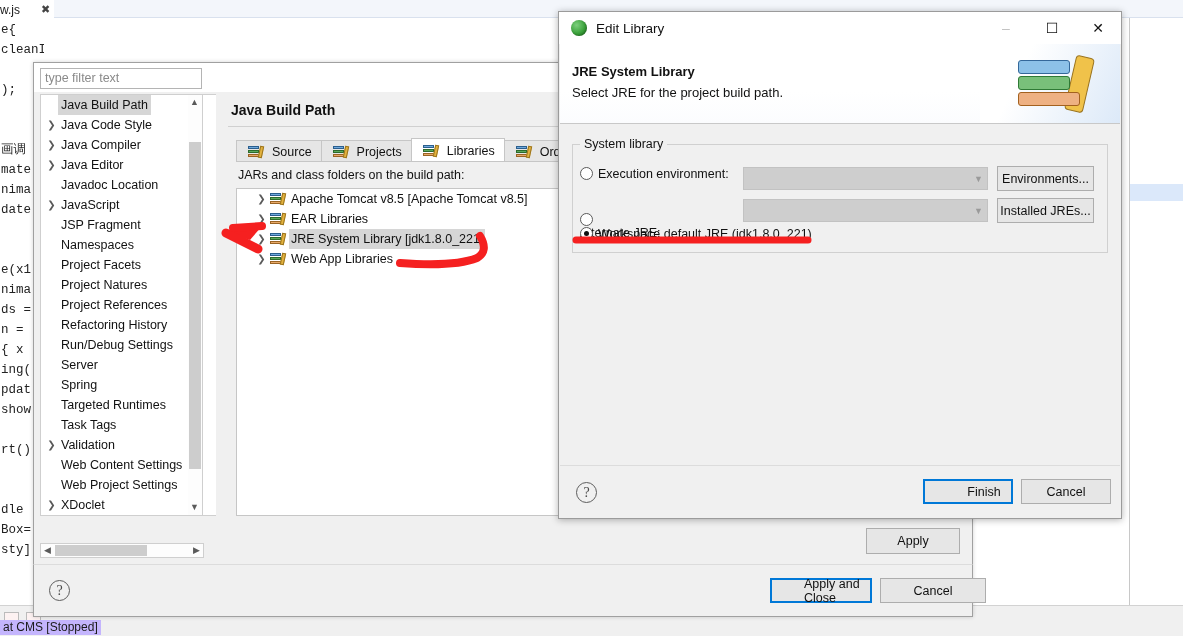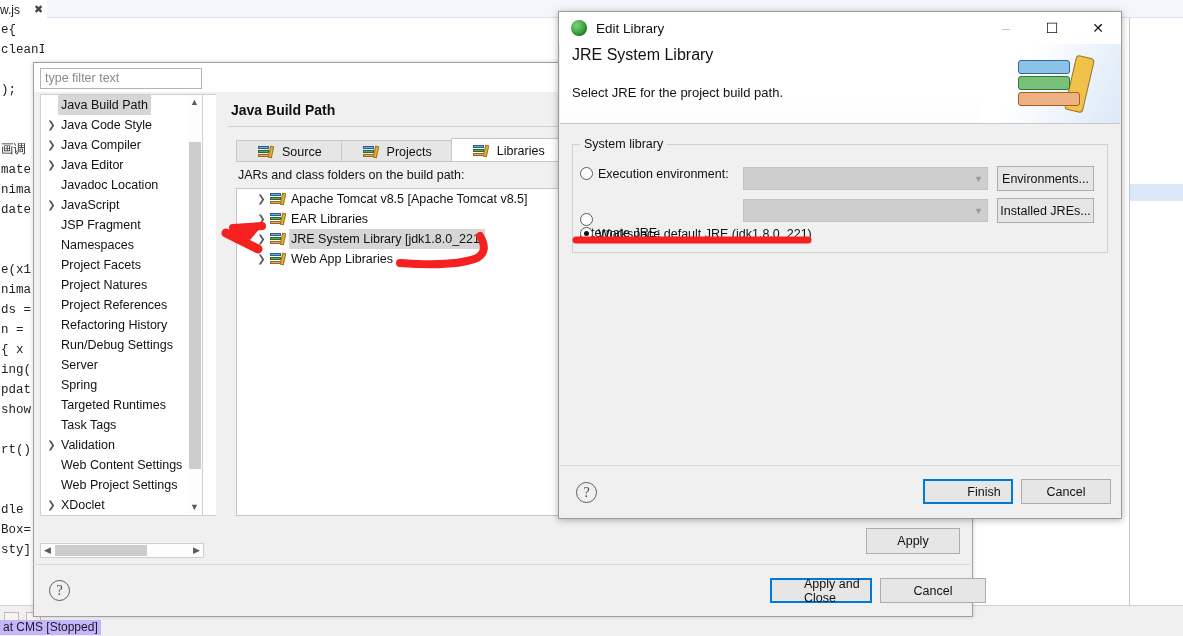--- a/index.html
+++ b/index.html
@@ -11,21 +11,21 @@
   }
 
   
   #editor-bg { position:absolute; inset:0; background:#ffffff; }
   #editor-tabbar {
     position:absolute; left:0; top:0; width:1183px; height:18px;
     background:#f3f6fb; border-bottom:1px solid #d9e1ee;
   }
   #editor-tab {
     position:absolute; left:0; top:0; height:18px; padding:1px 4px 0 0;
-    display:flex; align-items:center; gap:14px; font-size:12px; color:#1a1a1a;
+    display:flex; align-items:center; gap:21px; font-size:12px; color:#1a1a1a;
     background:#ffffff;
   }
   .tab-close { font-size:11px; color:#444; }
   #code-area {
     position:absolute; left:0; top:20px; width:44px; height:585px;
     font-family:"Liberation Mono", monospace; font-size:12.5px; color:#222;
     line-height:20px; white-space:pre; overflow:hidden; padding-left:1px;
   }
   #right-highlight {
     position:absolute; left:1130px; top:184px; width:53px; height:17px;
@@ -116,21 +116,21 @@
   #build-path-title {
     position:absolute; left:3px; top:10px; font-size:14px; font-weight:bold; color:#111;
   }
   #build-path-rule {
     position:absolute; left:0px; top:34px; width:712px; height:1px; background:#d0d0d0;
   }
   #tabstrip {
     position:absolute; left:8px; top:46px; height:24px; display:flex; align-items:flex-end;
   }
   .bp-tab {
-    height:22px; display:flex; align-items:center; gap:5px; padding:0 19px;
+    height:22px; display:flex; align-items:center; gap:5px; padding:0 9px;
     font-size:12.5px; color:#111; border:1px solid #c6c6c6; border-bottom:none;
     background:#e6e6e6; margin-right:-1px; white-space:nowrap;
   }
   .bp-tab.active { background:#ffffff; height:24px; }
   #tab-underline {
     position:absolute; left:8px; top:69px; width:700px; height:1px; background:#c6c6c6;
   }
   #jars-label { position:absolute; left:10px; top:76px; font-size:12.5px; color:#111; }
   #lib-listbox {
     position:absolute; left:8px; top:96px; width:700px; height:328px;
@@ -188,21 +188,21 @@
     width:46px; height:32px; display:flex; align-items:center; justify-content:center;
     font-size:14px; color:#111;
   }
   .cap-btn.disabled { color:#c3c3c3; }
   #el-header {
     position:absolute; left:1px; top:32px; width:560px; height:80px;
     background:linear-gradient(180deg,#ffffff 0%,#ffffff 60%,#fbfcfe 100%);
     border-bottom:1px solid #c8c8c8;
   }
   #el-header-title {
-    position:absolute; left:12px; top:2px; font-size:16px; font-weight:normal; color:#111;
+    position:absolute; left:12px; top:20px; font-size:13px; font-weight:bold; color:#111;
   }
   #el-header-sub { position:absolute; left:12px; top:41px; font-size:13px; color:#111; }
   #el-header-art {
     position:absolute; right:0px; top:0px; width:140px; height:79px;
     background:linear-gradient(115deg,#ffffff 30%,#dce9f8 100%);
   }
   .big-book { position:absolute; left:38px; top:14px; width:82px; height:56px; }
   .big-book span {
     position:absolute; left:0; display:block; width:52px; height:14px;
     border:1.5px solid #7a5a1c; border-radius:3px;

